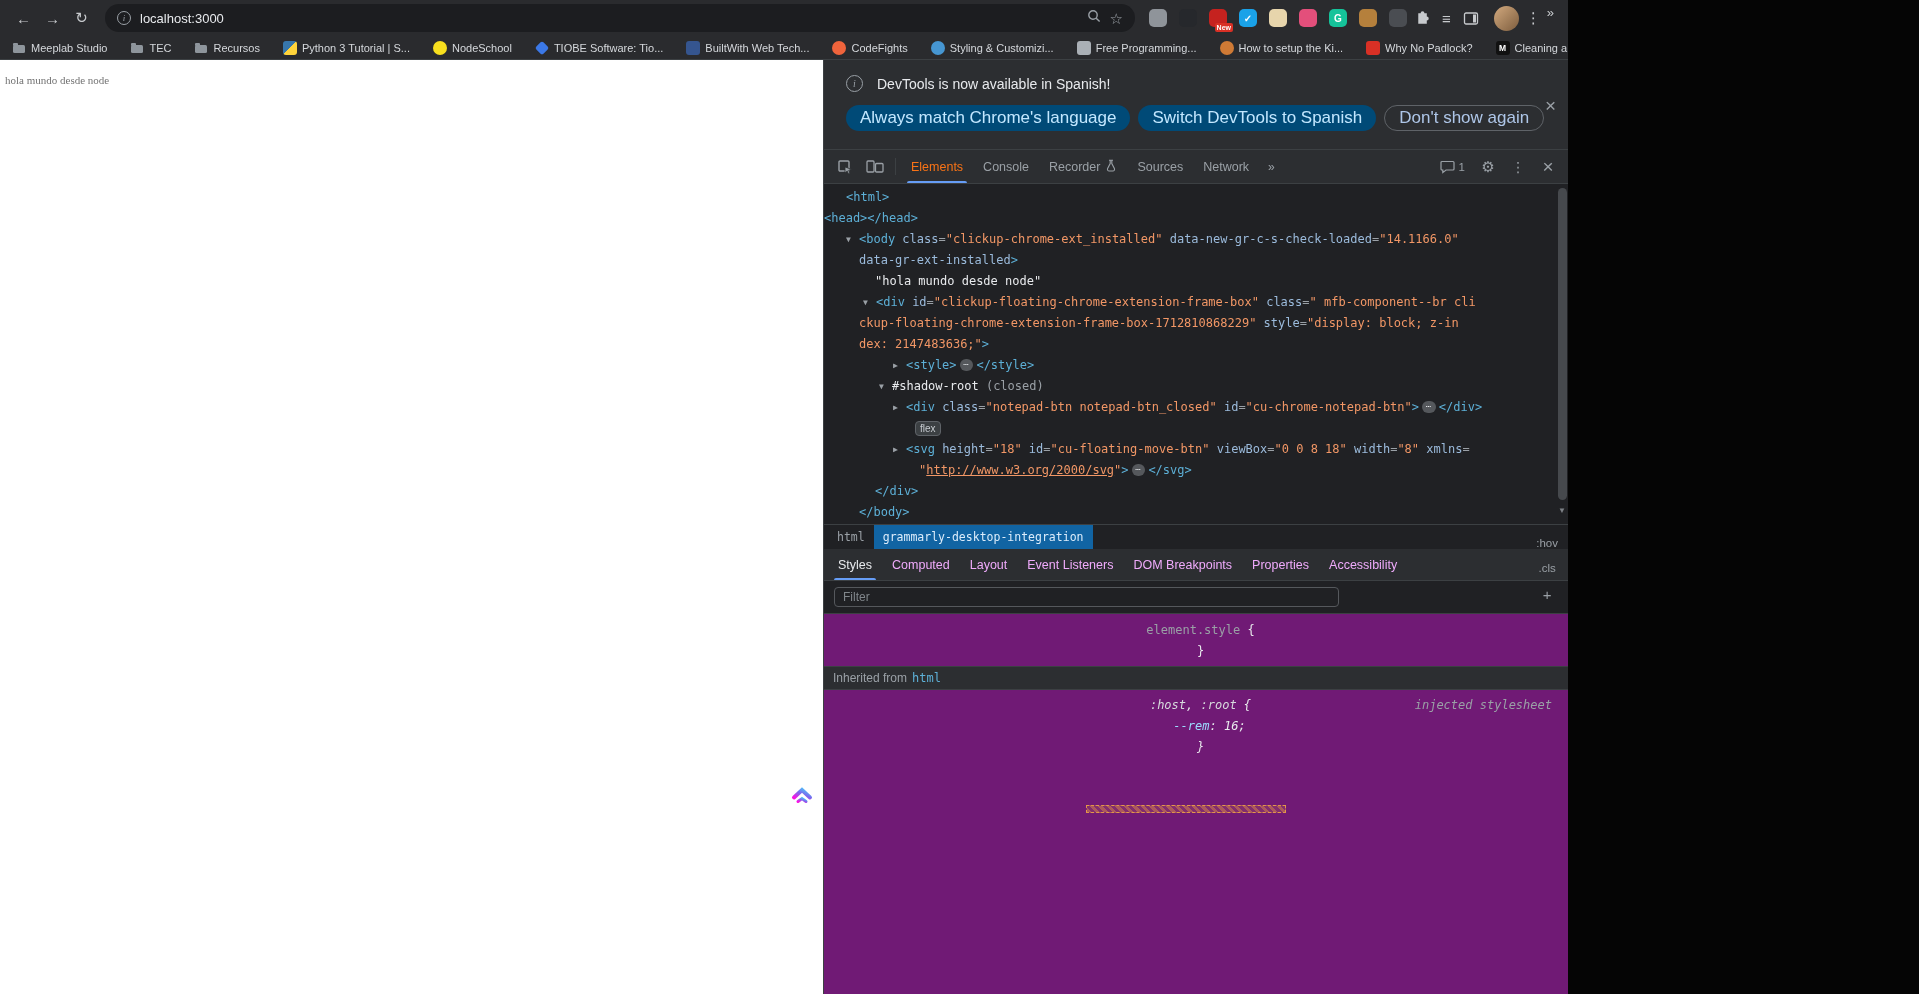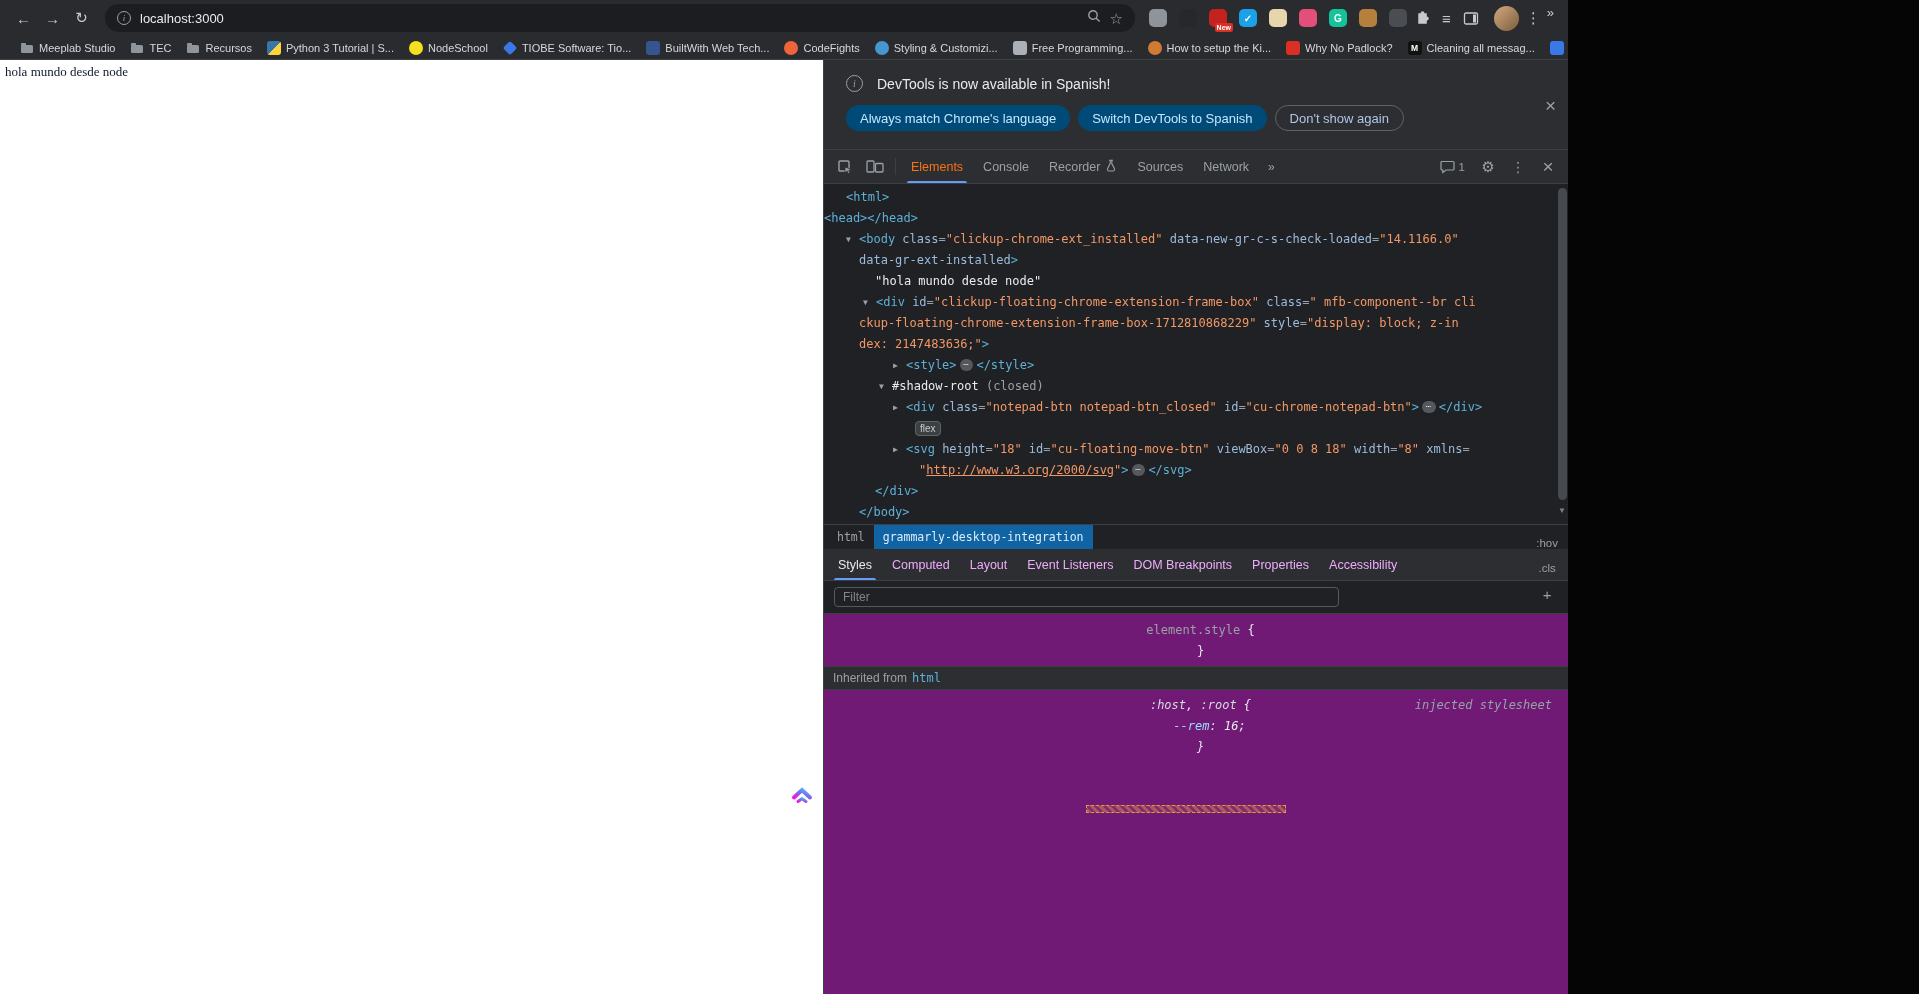--- a/index.html
+++ b/index.html
@@ -15,42 +15,42 @@
   .url{color:#e8eaed;font-size:13px;white-space:nowrap;}
   .omni-spacer{flex:1;}
   .star{color:#9aa0a6;font-size:15px;line-height:1;}
   .extrow{display:flex;align-items:center;gap:12px;margin-left:4px;}
   .ext{position:relative;width:18px;height:18px;border-radius:5px;background:var(--bg,#555);display:flex;align-items:center;justify-content:center;color:#fff;font-size:10px;font-weight:bold;flex:0 0 auto;}
   .ext-badge{position:absolute;bottom:-5px;right:-6px;background:#d93025;color:#fff;font-size:7px;line-height:9px;padding:0 2px;border-radius:2px;font-weight:bold;}
   .top-iconbtn{color:#c7cacd;font-size:15px;padding:0 5px;display:flex;align-items:center;}
   .avatar{width:25px;height:25px;border-radius:50%;background:linear-gradient(135deg,#d2a97e,#7d5d3e);margin-left:8px;flex:0 0 auto;}
 
   
-  .bookmarks{position:absolute;left:0;top:36px;width:100%;height:24px;background:#2a2b2e;border-bottom:1px solid #3c4043;display:flex;align-items:center;padding:0 20px;gap:15px;overflow:hidden;}
+  .bookmarks{position:absolute;left:0;top:36px;width:100%;height:24px;background:#2a2b2e;border-bottom:1px solid #3c4043;display:flex;align-items:center;padding:0 12px;gap:23px;overflow:hidden;}
   .bm{display:flex;align-items:center;gap:5px;color:#d5d8dc;font-size:11px;white-space:nowrap;flex:0 0 auto;}
   .fav{width:14px;height:14px;border-radius:3px;background:var(--bg,transparent);display:flex;align-items:center;justify-content:center;color:#fff;font-size:8.5px;font-weight:bold;flex:0 0 auto;}
   .fav.circle{border-radius:50%;}
   .fav.diamond{width:10px;height:10px;transform:rotate(45deg);border-radius:2px;margin:2px;}
   .fav.folder{background:transparent;position:relative;}
   .fav.folder::before{content:"";position:absolute;left:1px;top:4px;width:12px;height:8px;border-radius:1.5px;background:#8e959c;}
   .fav.folder::after{content:"";position:absolute;left:1px;top:2px;width:5px;height:3px;border-radius:1px;background:#8e959c;}
   .bm-overflow{position:absolute;right:0;top:0;height:24px;display:flex;align-items:center;padding:0 14px 0 10px;background:#2a2b2e;color:#c7cacd;font-size:13px;}
 
   
   .page{position:absolute;left:0;top:60px;width:823px;height:934px;background:#ffffff;}
-  .page-text{position:absolute;left:5px;top:4px;font-family:"Liberation Serif",serif;font-size:13px;color:#0f172a;}
+  .page-text{position:absolute;left:5px;top:14px;font-family:"Liberation Serif",serif;font-size:11px;color:#737373;}
   .clickup{position:absolute;left:791px;top:724px;}
 
   
   .devtools{position:absolute;left:823px;top:60px;width:745px;height:934px;background:#202124;border-left:1px solid #3c4043;}
   .banner{height:90px;background:#2c2e31;border-bottom:1px solid #3c4043;position:relative;padding:15px 44px 0 22px;}
   .banner-msg{display:flex;align-items:center;gap:14px;color:#e8eaed;font-size:14px;}
   .banner-info{width:17px;height:17px;border:1.4px solid #9aa0a6;border-radius:50%;color:#9aa0a6;font-size:10px;display:flex;align-items:center;justify-content:center;font-family:"Liberation Serif",serif;font-style:italic;flex:0 0 auto;}
   .banner-btns{display:flex;gap:8px;margin-top:13px;}
-  .btn{height:26px;padding:0 14px;border-radius:14px;font-size:13px;display:flex;align-items:center;white-space:nowrap;}
+  .btn{height:26px;padding:0 14px;border-radius:14px;font-size:17px;display:flex;align-items:center;white-space:nowrap;}
   .btn.tonal{background:#004a77;color:#c2e7ff;}
   .btn.outline{border:1px solid #5f6368;color:#aec6e8;background:transparent;}
   .banner-close{position:absolute;right:12px;top:36px;color:#9aa0a6;font-size:19px;line-height:1;}
 
   .dt-toolbar{height:34px;background:#2c2e31;border-bottom:1px solid #3c4043;display:flex;align-items:stretch;padding:0 6px;}
   .ticon{width:30px;display:flex;align-items:center;justify-content:center;color:#9aa0a6;flex:0 0 auto;}
   .tsep{width:1px;background:#3c4043;margin:8px 5px;flex:0 0 auto;}
   .dtab{display:flex;align-items:center;gap:5px;padding:0 10px;color:#9aa0a6;font-size:12.5px;position:relative;flex:0 0 auto;}
   .dtab.active{color:#f97316;}
   .dtab.active::after{content:"";position:absolute;left:6px;right:6px;bottom:0;height:2.5px;background:#669df6;border-radius:2px 2px 0 0;}

